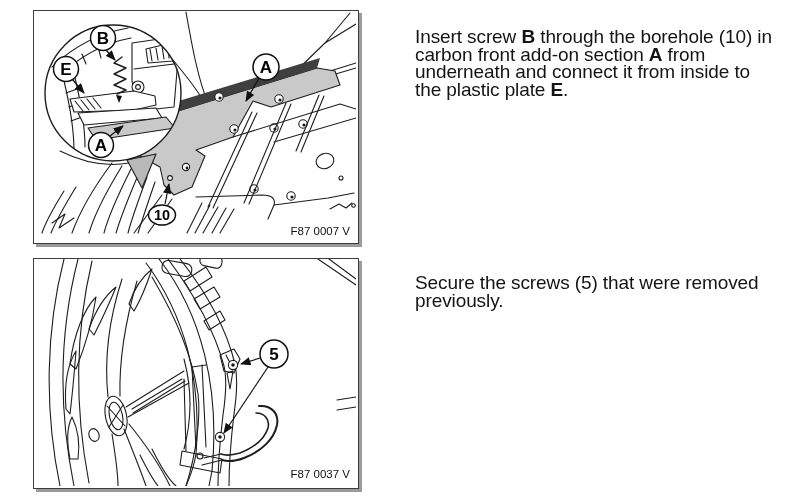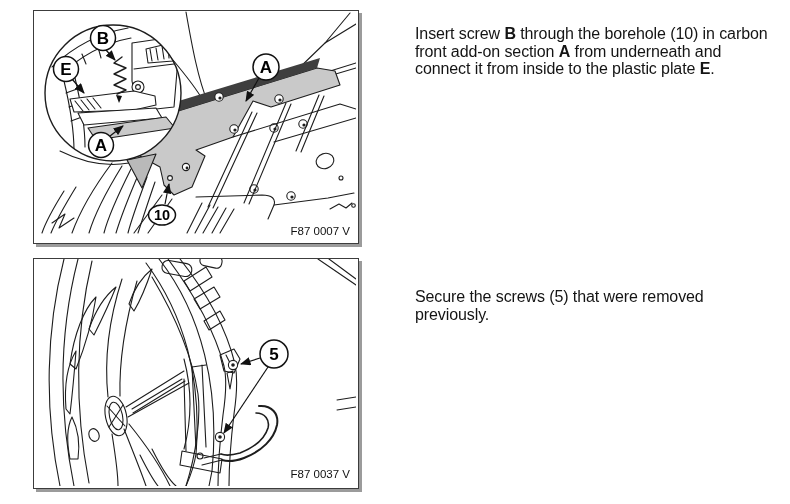--- a/index.html
+++ b/index.html
@@ -9,24 +9,24 @@
   }
   .figure{
     position:absolute;left:33px;width:324px;background:#fff;
     border:1px solid #3c3c3c;box-shadow:3px 3px 0 #9b9b9b;
   }
   #fig1{top:10px;height:232px;}
   #fig2{top:258px;height:229px;}
   .figure svg{display:block;}
   .instruction{
     position:absolute;left:415px;width:362px;
-    font-size:16px;line-height:17.5px;letter-spacing:-0.1px;color:#141414;
+    font-size:19px;line-height:17.5px;letter-spacing:-0.1px;color:#141414;
   }
   #instr1{top:9px;}
-  #instr2{top:272px;}
+  #instr2{top:255px;}
   .b{font-weight:bold;}
   .art{stroke:#1d1d1d;stroke-width:1.1;fill:none;stroke-linecap:round;stroke-linejoin:round;}
   .callout-circle{fill:#ffffff;stroke:#111111;stroke-width:1.5;}
   .callout-text{font-family:"Liberation Sans", sans-serif;font-weight:bold;fill:#000000;
     font-size:17px;text-anchor:middle;}
   .callout-text.small{font-size:14.5px;}
   .leader{stroke:#111111;stroke-width:1.2;fill:none;}
   .caption{font-family:"Liberation Sans", sans-serif;font-size:11.5px;fill:#111111;text-anchor:end;}
 </style>
 </head>

